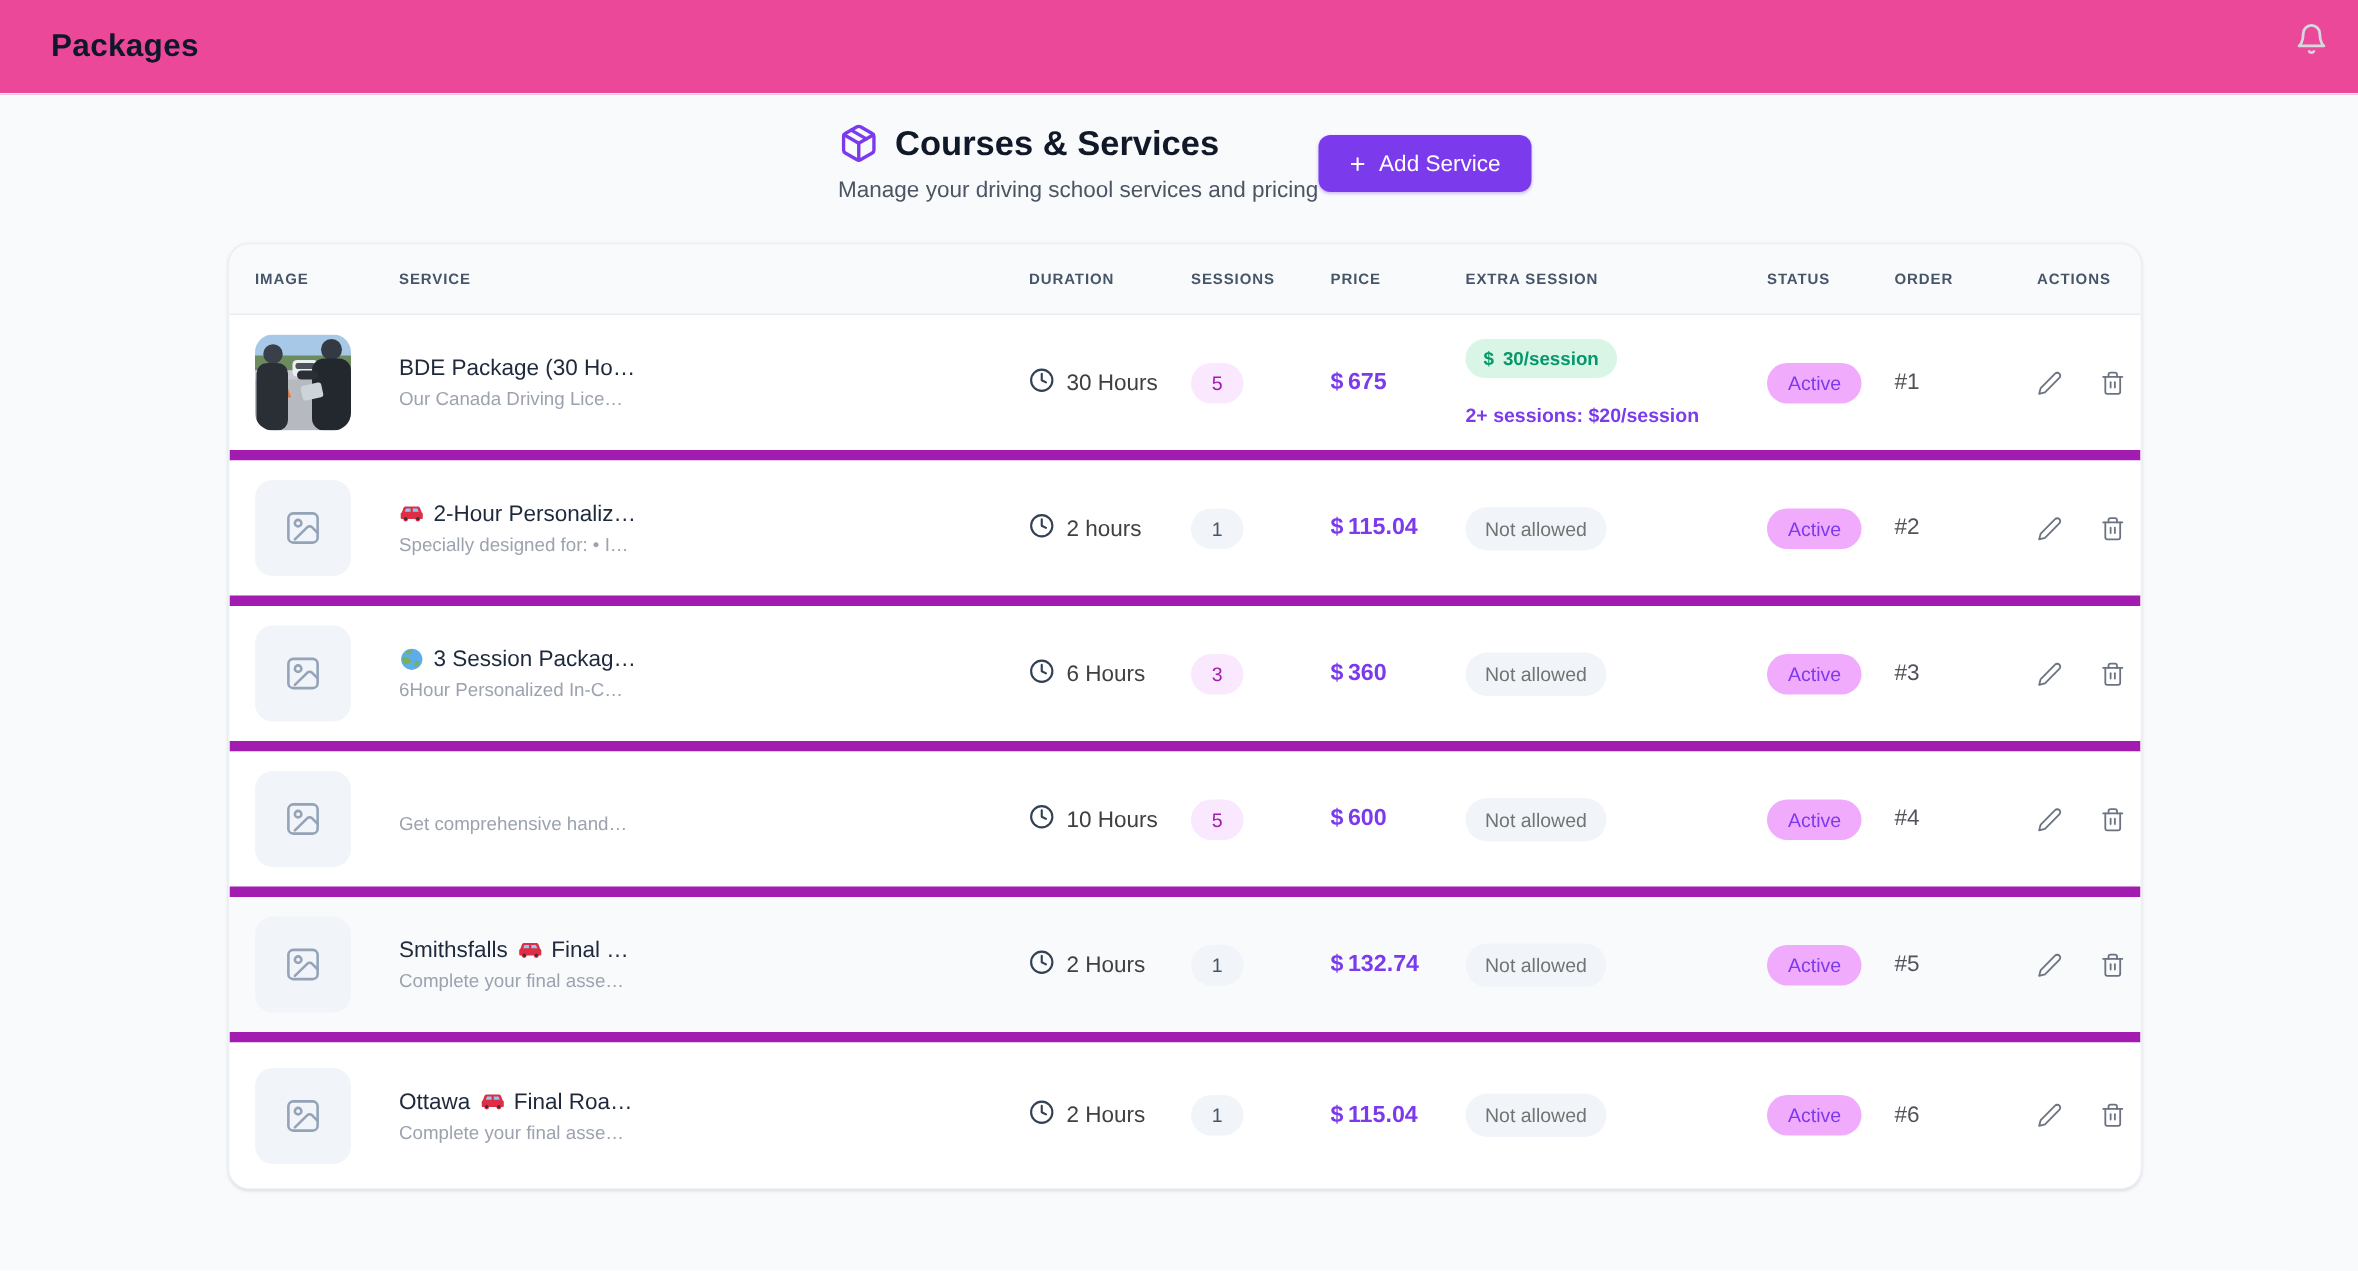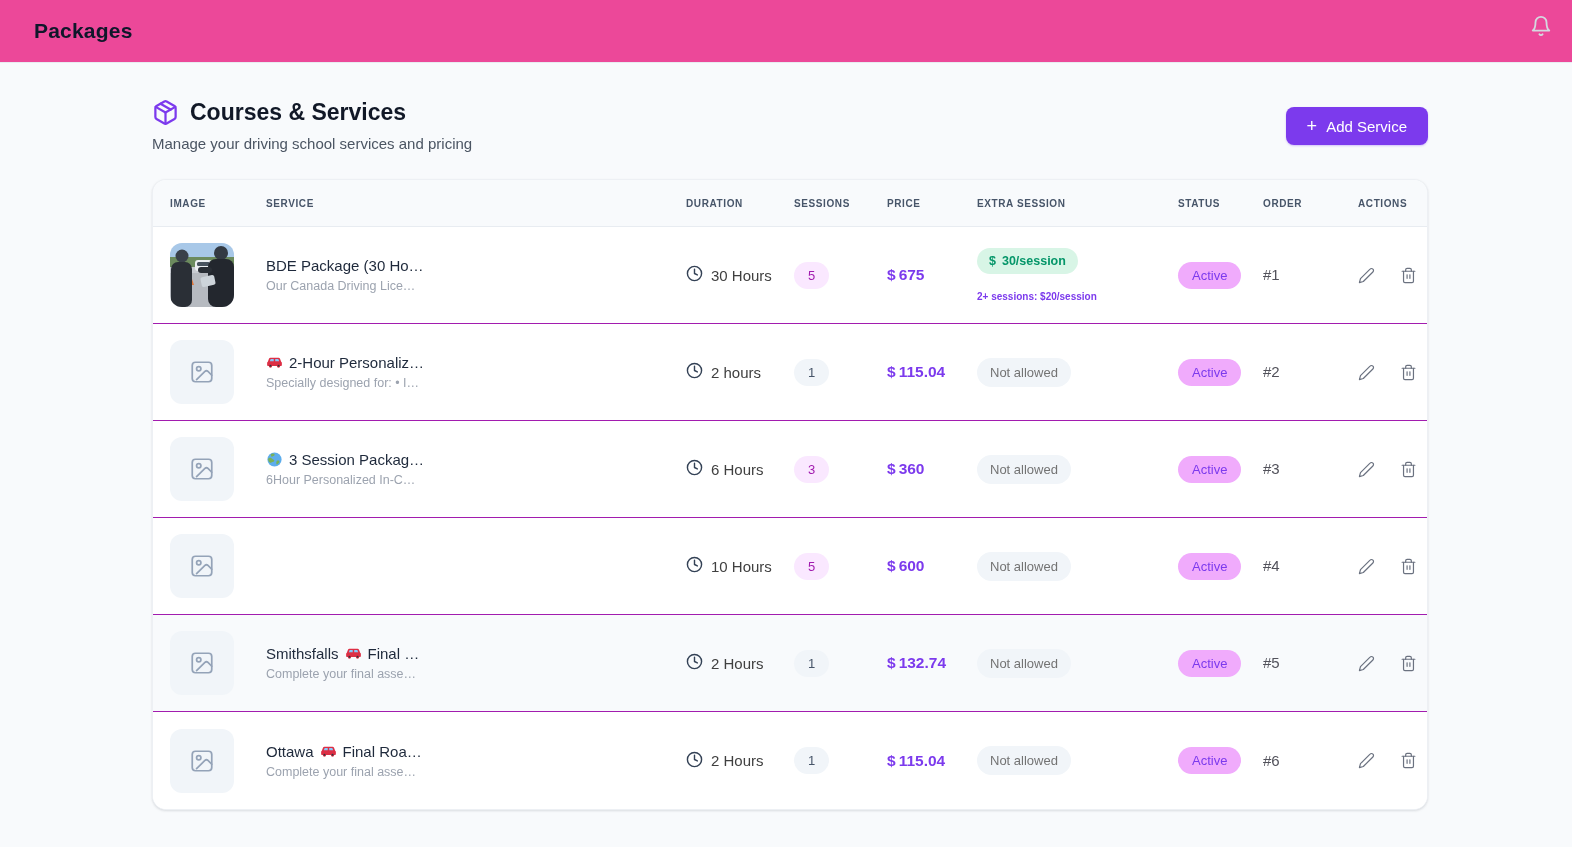--- a/index.html
+++ b/index.html
@@ -8,34 +8,34 @@
 
   
   .topbar { position:relative; height:63px; background:#ec4899; border-bottom:1px solid #e8ecf1; display:flex; align-items:center; padding:0 34px; }
   .topbar-title { font-size:21px; font-weight:700; color:#0f172a; letter-spacing:.2px; }
   .bell-btn { position:absolute; right:18px; top:14px; width:26px; height:26px; background:none; border:none; cursor:pointer; }
   .bell-btn svg { width:22px; height:22px; }
 
   
   .content { width:1276px; margin:0 auto 0 152px; }
 
-  .section-head { display:flex; justify-content:space-between; align-items:flex-start; margin-top:36px; }
+  .section-head { display:flex; justify-content:center; align-items:flex-start; margin-top:19px; }
   .section-title-row { display:flex; align-items:center; gap:11px; }
   .pkg-icon svg { width:27px; height:27px; display:block; }
   .section-title { font-size:23px; font-weight:700; color:#111827; }
   .section-sub { font-size:15px; color:#4b5563; margin-top:9px; }
   .add-btn { display:inline-flex; align-items:center; gap:9px; background:#7c3aed; color:#ffffff; border:none; border-radius:8px; padding:10px 21px; font-size:15px; font-family:"Liberation Sans",sans-serif; cursor:pointer; margin-top:8px; box-shadow:0 1px 2px rgba(124,58,237,.3); }
   .add-btn .plus { font-size:18px; font-weight:400; line-height:1; }
 
   
   .card { margin-top:27px; background:#ffffff; border:1px solid #edf0f4; border-radius:14px; box-shadow:0 1px 3px rgba(16,24,40,.08), 0 1px 2px rgba(16,24,40,.05); overflow:hidden; }
   .grid { display:grid; grid-template-columns:96px 420px 108px 93px 90px 201px 85px 95px 1fr; align-items:center; padding:0 17px; }
   .thead { height:47px; background:#f8fafc; border-bottom:1px solid #e8ecf1; }
   .th { font-size:10px; font-weight:700; letter-spacing:.6px; color:#475569; text-transform:uppercase; }
-  .row { height:97px; border-bottom:1px solid #a21caf; background:#ffffff; }
+  .row { height:97px; border-bottom:7px solid #a21caf; background:#ffffff; }
   .row:last-child { border-bottom:none; }
   .row.highlighted { background:#f8fafc; }
 
   .thumb { width:64px; height:64px; border-radius:12px; overflow:hidden; background:#f1f5f9; display:flex; align-items:center; justify-content:center; }
   .thumb svg.photo { width:64px; height:64px; display:block; }
   .thumb svg.ph { width:26px; height:26px; }
 
   .svc-title { font-size:15px; font-weight:500; color:#1e293b; display:flex; align-items:center; gap:6px; white-space:nowrap; }
   .svc-title .emj { width:17px; height:17px; display:inline-block; flex:0 0 auto; }
   .svc-title .emj svg { width:17px; height:17px; display:block; }
@@ -45,21 +45,21 @@
   .dur svg { width:17px; height:17px; flex:0 0 auto; }
 
   .sess-pill { display:inline-flex; align-items:center; justify-content:center; min-width:35px; height:27px; padding:0 10px; border-radius:999px; font-size:13px; font-weight:500; }
   .sess-pill.pink { background:#fae8ff; color:#a21caf; }
   .sess-pill.gray { background:#f1f5f9; color:#475569; }
 
   .price { color:#7c3aed; font-weight:700; font-size:15.5px; white-space:nowrap; }
   .price .cur { margin-right:3px; }
 
   .extra-rate-pill { display:inline-flex; align-items:center; gap:6px; background:#d8f5e6; color:#059669; font-size:12.5px; font-weight:700; padding:6px 12px; border-radius:999px; white-space:nowrap; }
-  .extra-note { color:#7c3aed; font-size:10px; font-weight:700; margin-top:17px; white-space:nowrap; }
+  .extra-note { color:#7c3aed; font-size:13px; font-weight:700; margin-top:17px; white-space:nowrap; }
   .na-pill { display:inline-block; background:#f1f5f9; color:#737373; font-size:13px; padding:7px 13px; border-radius:999px; white-space:nowrap; }
 
   .status-badge { display:inline-block; background:#f0abfc; color:#7c3aed; font-size:13px; font-weight:500; padding:6px 14px; border-radius:999px; }
   .order-val { font-size:15px; color:#52525b; }
 
   .actions { display:flex; align-items:center; gap:25px; }
   .icon-btn { background:none; border:none; padding:0; cursor:pointer; line-height:0; }
   .icon-btn svg { width:17px; height:17px; }
 </style>
 </head>
@@ -268,20 +268,21 @@
           <div>
             <div class="thumb">
               <svg class="ph" viewBox="0 0 24 24" fill="none" stroke="#94a3b8" stroke-width="1.6" stroke-linecap="round" stroke-linejoin="round">
                 <rect x="3" y="3" width="18" height="18" rx="3"></rect>
                 <circle cx="9" cy="9" r="2"></circle>
                 <path d="m21 15-3.5-3.5a2 2 0 0 0-2.8 0L7 19"></path>
               </svg>
             </div>
           </div>
           <div>
+            <div class="svc-sub">Get comprehensive hand…</div>
           </div>
           <div class="dur">
             <span><svg viewBox="0 0 24 24" fill="none" stroke="#334155" stroke-width="2" stroke-linecap="round" stroke-linejoin="round">
                 <circle cx="12" cy="12" r="10"></circle>
                 <polyline points="12 6 12 12 16 14"></polyline>
               </svg></span>
             <span>10 Hours</span>
           </div>
           <div><span class="sess-pill pink">5</span></div>
           <div class="price"><span class="cur">$</span><span>600</span></div>

